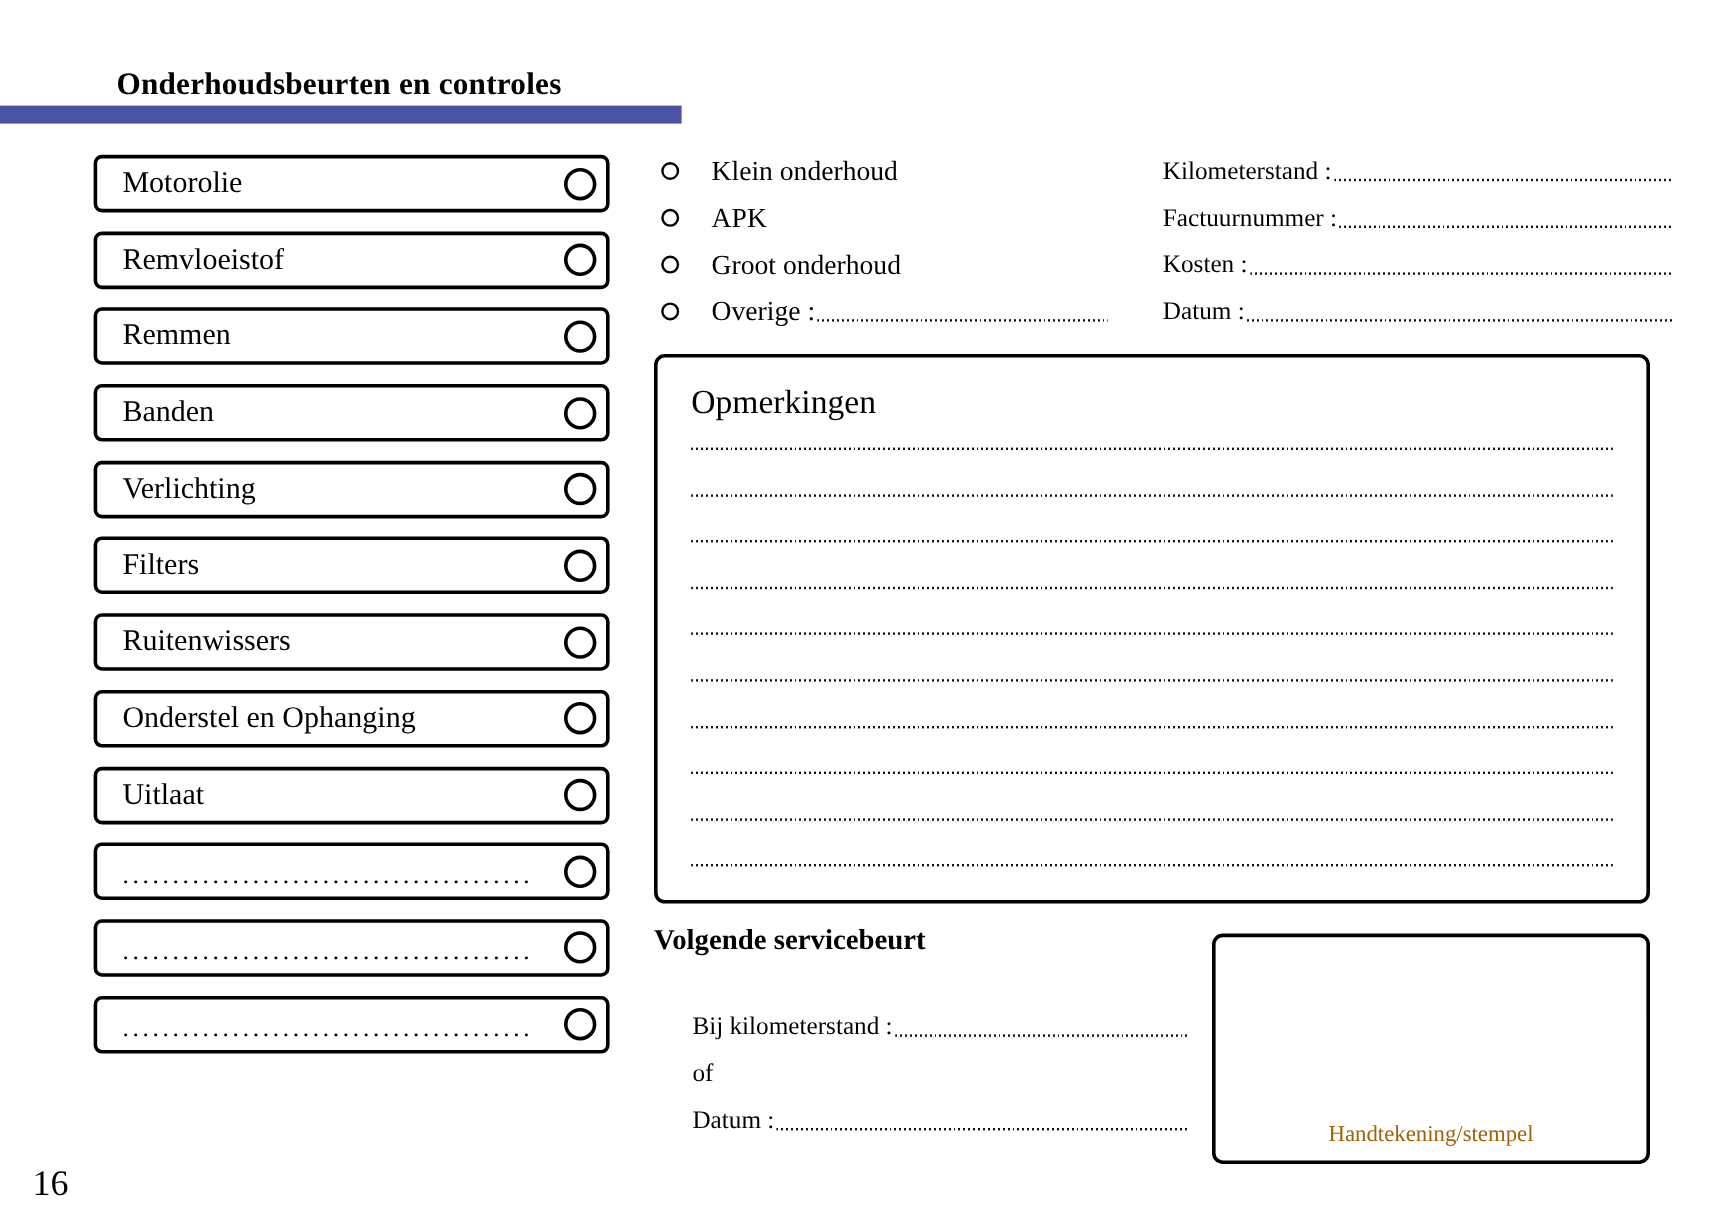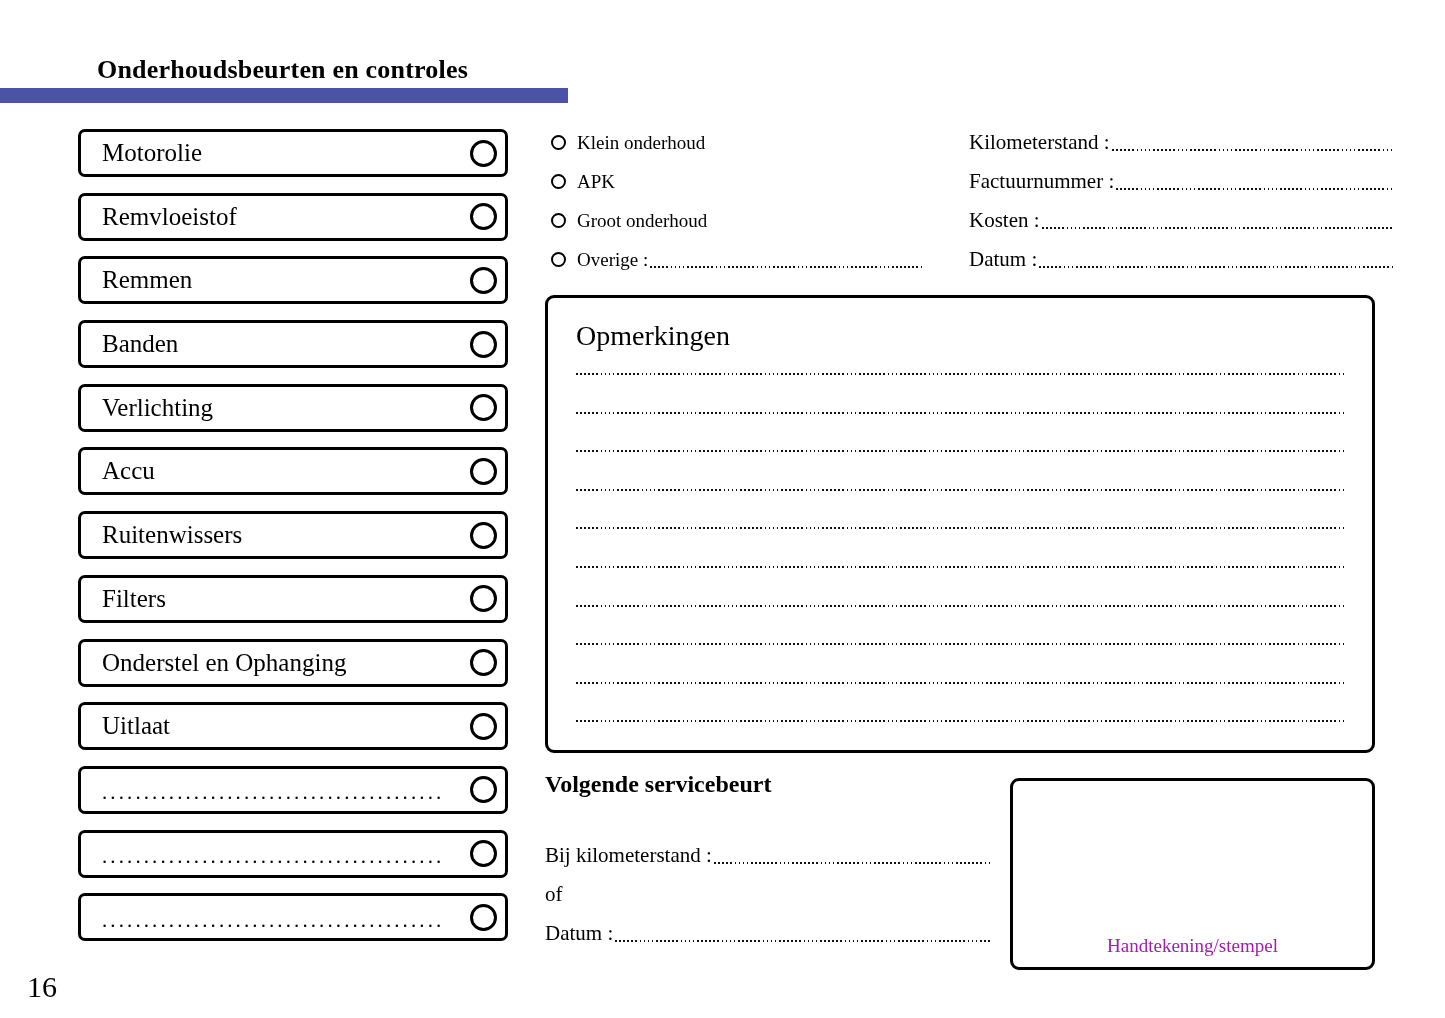--- a/index.html
+++ b/index.html
@@ -66,21 +66,21 @@
     left: 551px; top: 123px;
     width: 372px;
   }
   .option-row { height: 39px; display: flex; align-items: center; }
   .radio-circle {
     width: 15px; height: 15px;
     border: 2.5px solid #000;
     border-radius: 50%;
     flex: none;
   }
-  .option-label { font-size: 19px; margin-left: 11px; white-space: nowrap; }
+  .option-label { font-size: 23px; margin-left: 27px; white-space: nowrap; }
   .dotted-leader {
     flex: 1;
     height: 2px;
     align-self: flex-end;
     margin-bottom: 11px;
     margin-left: 2px;
     background: repeating-linear-gradient(to right, #111 0 1.6px, transparent 1.6px 4.1px);
   }
   
   .record-fields {
@@ -115,36 +115,36 @@
     width: 445px;
   }
   .next-title {
     font-size: 24px;
     font-weight: bold;
     height: 33px;
     margin-bottom: 32px;
     white-space: nowrap;
   }
   .fill-row { height: 39px; display: flex; align-items: center; font-size: 21px; }
-  .fill-row .field-label { font-size: 21px; }
+  .fill-row .field-label { font-size: 21px; margin-left: 32px; }
   
   .signature-box {
     position: absolute;
     left: 1010px; top: 778px;
     width: 365px; height: 192px;
     border: 3px solid #000;
     border-radius: 9px;
     background: #fff;
     display: flex;
     align-items: flex-end;
     justify-content: center;
   }
   .signature-hint {
     font-size: 19px;
-    color: #a21caf;
+    color: #a16207;
     margin-bottom: 10px;
     white-space: nowrap;
   }
   
   .page-number {
     position: absolute;
     left: 27px; top: 970px;
     font-size: 30px;
   }
 </style>
@@ -171,29 +171,25 @@
     </div>
     <div class="check-box">
       <span class="check-label">Banden</span>
       <span class="check-circle"></span>
     </div>
     <div class="check-box">
       <span class="check-label">Verlichting</span>
       <span class="check-circle"></span>
     </div>
     <div class="check-box">
-      <span class="check-label">Accu</span>
+      <span class="check-label">Filters</span>
       <span class="check-circle"></span>
     </div>
     <div class="check-box">
       <span class="check-label">Ruitenwissers</span>
-      <span class="check-circle"></span>
-    </div>
-    <div class="check-box">
-      <span class="check-label">Filters</span>
       <span class="check-circle"></span>
     </div>
     <div class="check-box">
       <span class="check-label">Onderstel en Ophanging</span>
       <span class="check-circle"></span>
     </div>
     <div class="check-box">
       <span class="check-label">Uitlaat</span>
       <span class="check-circle"></span>
     </div>

